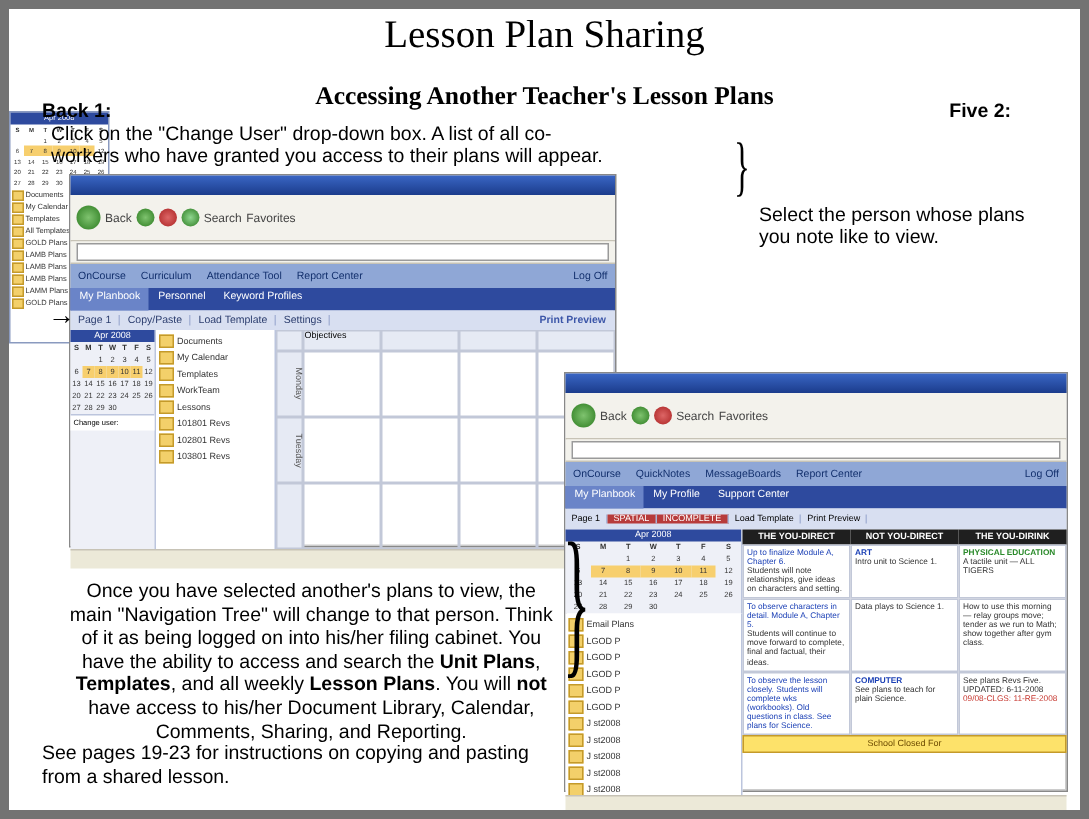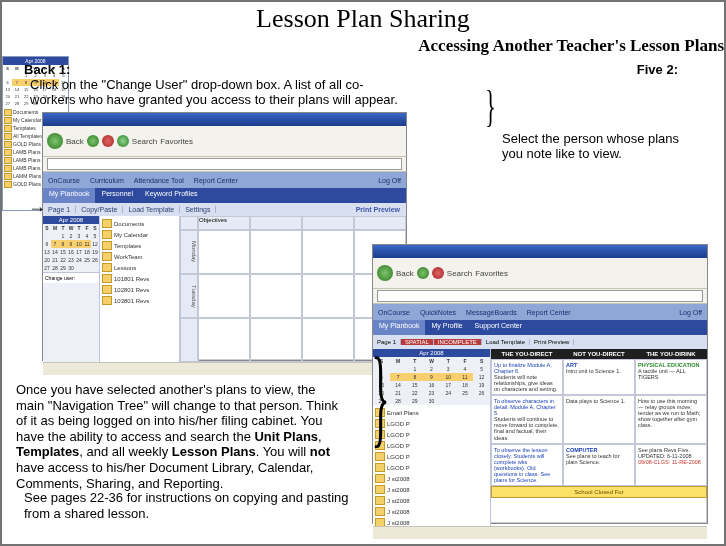--- a/index.html
+++ b/index.html
@@ -1,23 +1,23 @@
 <!DOCTYPE html>
 <html><head>
 <meta charset="utf-8">
 <style>
   body { margin:0; background:#fff; font-family:Arial,Helvetica,sans-serif; font-size:13px; color:#000; }
-  .page { width:726px; height:546px; box-sizing:border-box; border:2px solid #737373; position:relative; overflow:hidden; }
+  .page { width:726px; height:546px; box-sizing:border-box; border:6px solid #737373; position:relative; overflow:hidden; }
   .title { text-align:center; font-family:"Times New Roman",serif; font-size:26px; margin-top:2px; }
-  .subtitle { text-align:right; font-family:"Times New Roman",serif; font-weight:bold; font-size:17px; margin-top:2px; }
+  .subtitle { text-align:center; font-family:"Times New Roman",serif; font-weight:bold; font-size:17px; margin-top:16px; }
   .step1 { position:absolute; top:60px; left:22px; font-weight:bold; }
   .step1-text { position:absolute; top:76px; left:28px; width:370px; line-height:1.15; }
   .step2 { position:absolute; top:60px; right:46px; font-weight:bold; }
   .step2-text { position:absolute; top:130px; left:500px; width:190px; line-height:1.15; }
-  .para1 { position:absolute; top:380px; left:14px; width:325px; line-height:1.2; }
+  .para1 { position:absolute; top:380px; left:39px; width:325px; line-height:1.2;text-align:center; }
   .para2 { position:absolute; top:488px; left:22px; width:325px; line-height:1.2; }
   .b { font-weight:bold; }
 
   
   .shot { border:1px solid #888; background:#fff; position:absolute; box-shadow:0 0 0 1px #ccc inset; }
   .shot1 { top:110px; left:40px; width:363px; height:247px; }
   .titlebar { height:13px; background:linear-gradient(#3a66c4,#1b3c8c); }
   .iebar { height:30px; background:#f3f2ec; border-bottom:1px solid #c7c3b6; display:flex; align-items:center; gap:3px; padding:0 4px; }
   .rbtn { width:16px; height:16px; border-radius:50%; display:inline-block; }
   .addrbar { height:14px; background:#f3f2ec; border-bottom:1px solid #c7c3b6; display:flex; align-items:center; padding:0 4px; }
@@ -486,14 +486,14 @@
           <div class="yellowbox" style="grid-column: 1 / span 3;">School Closed For</div>
         </div>
     </div>
     <div class="statusbar"></div>
   </div>
   <div class="brace2">}</div>
 
   <div class="para1">
     <span>Once you have selected another's plans to view, the main "Navigation Tree" will change to that person.  Think of it as being logged on into his/her filing cabinet.  You have the ability to access and search the </span><span class="b">Unit Plans</span><span>, </span><span class="b">Templates</span><span>, and all weekly </span><span class="b">Lesson Plans</span><span>. You will </span><span class="b">not</span><span> have access to his/her Document Library, Calendar, Comments, Sharing, and Reporting.</span>
   </div>
-  <div class="para2">See pages 22-36 for instructions on copying and pasting from a shared lesson.</div>
+  <div class="para2">See pages 19-23 for instructions on copying and pasting from a shared lesson.</div>
 </div>
 
 </body></html>

